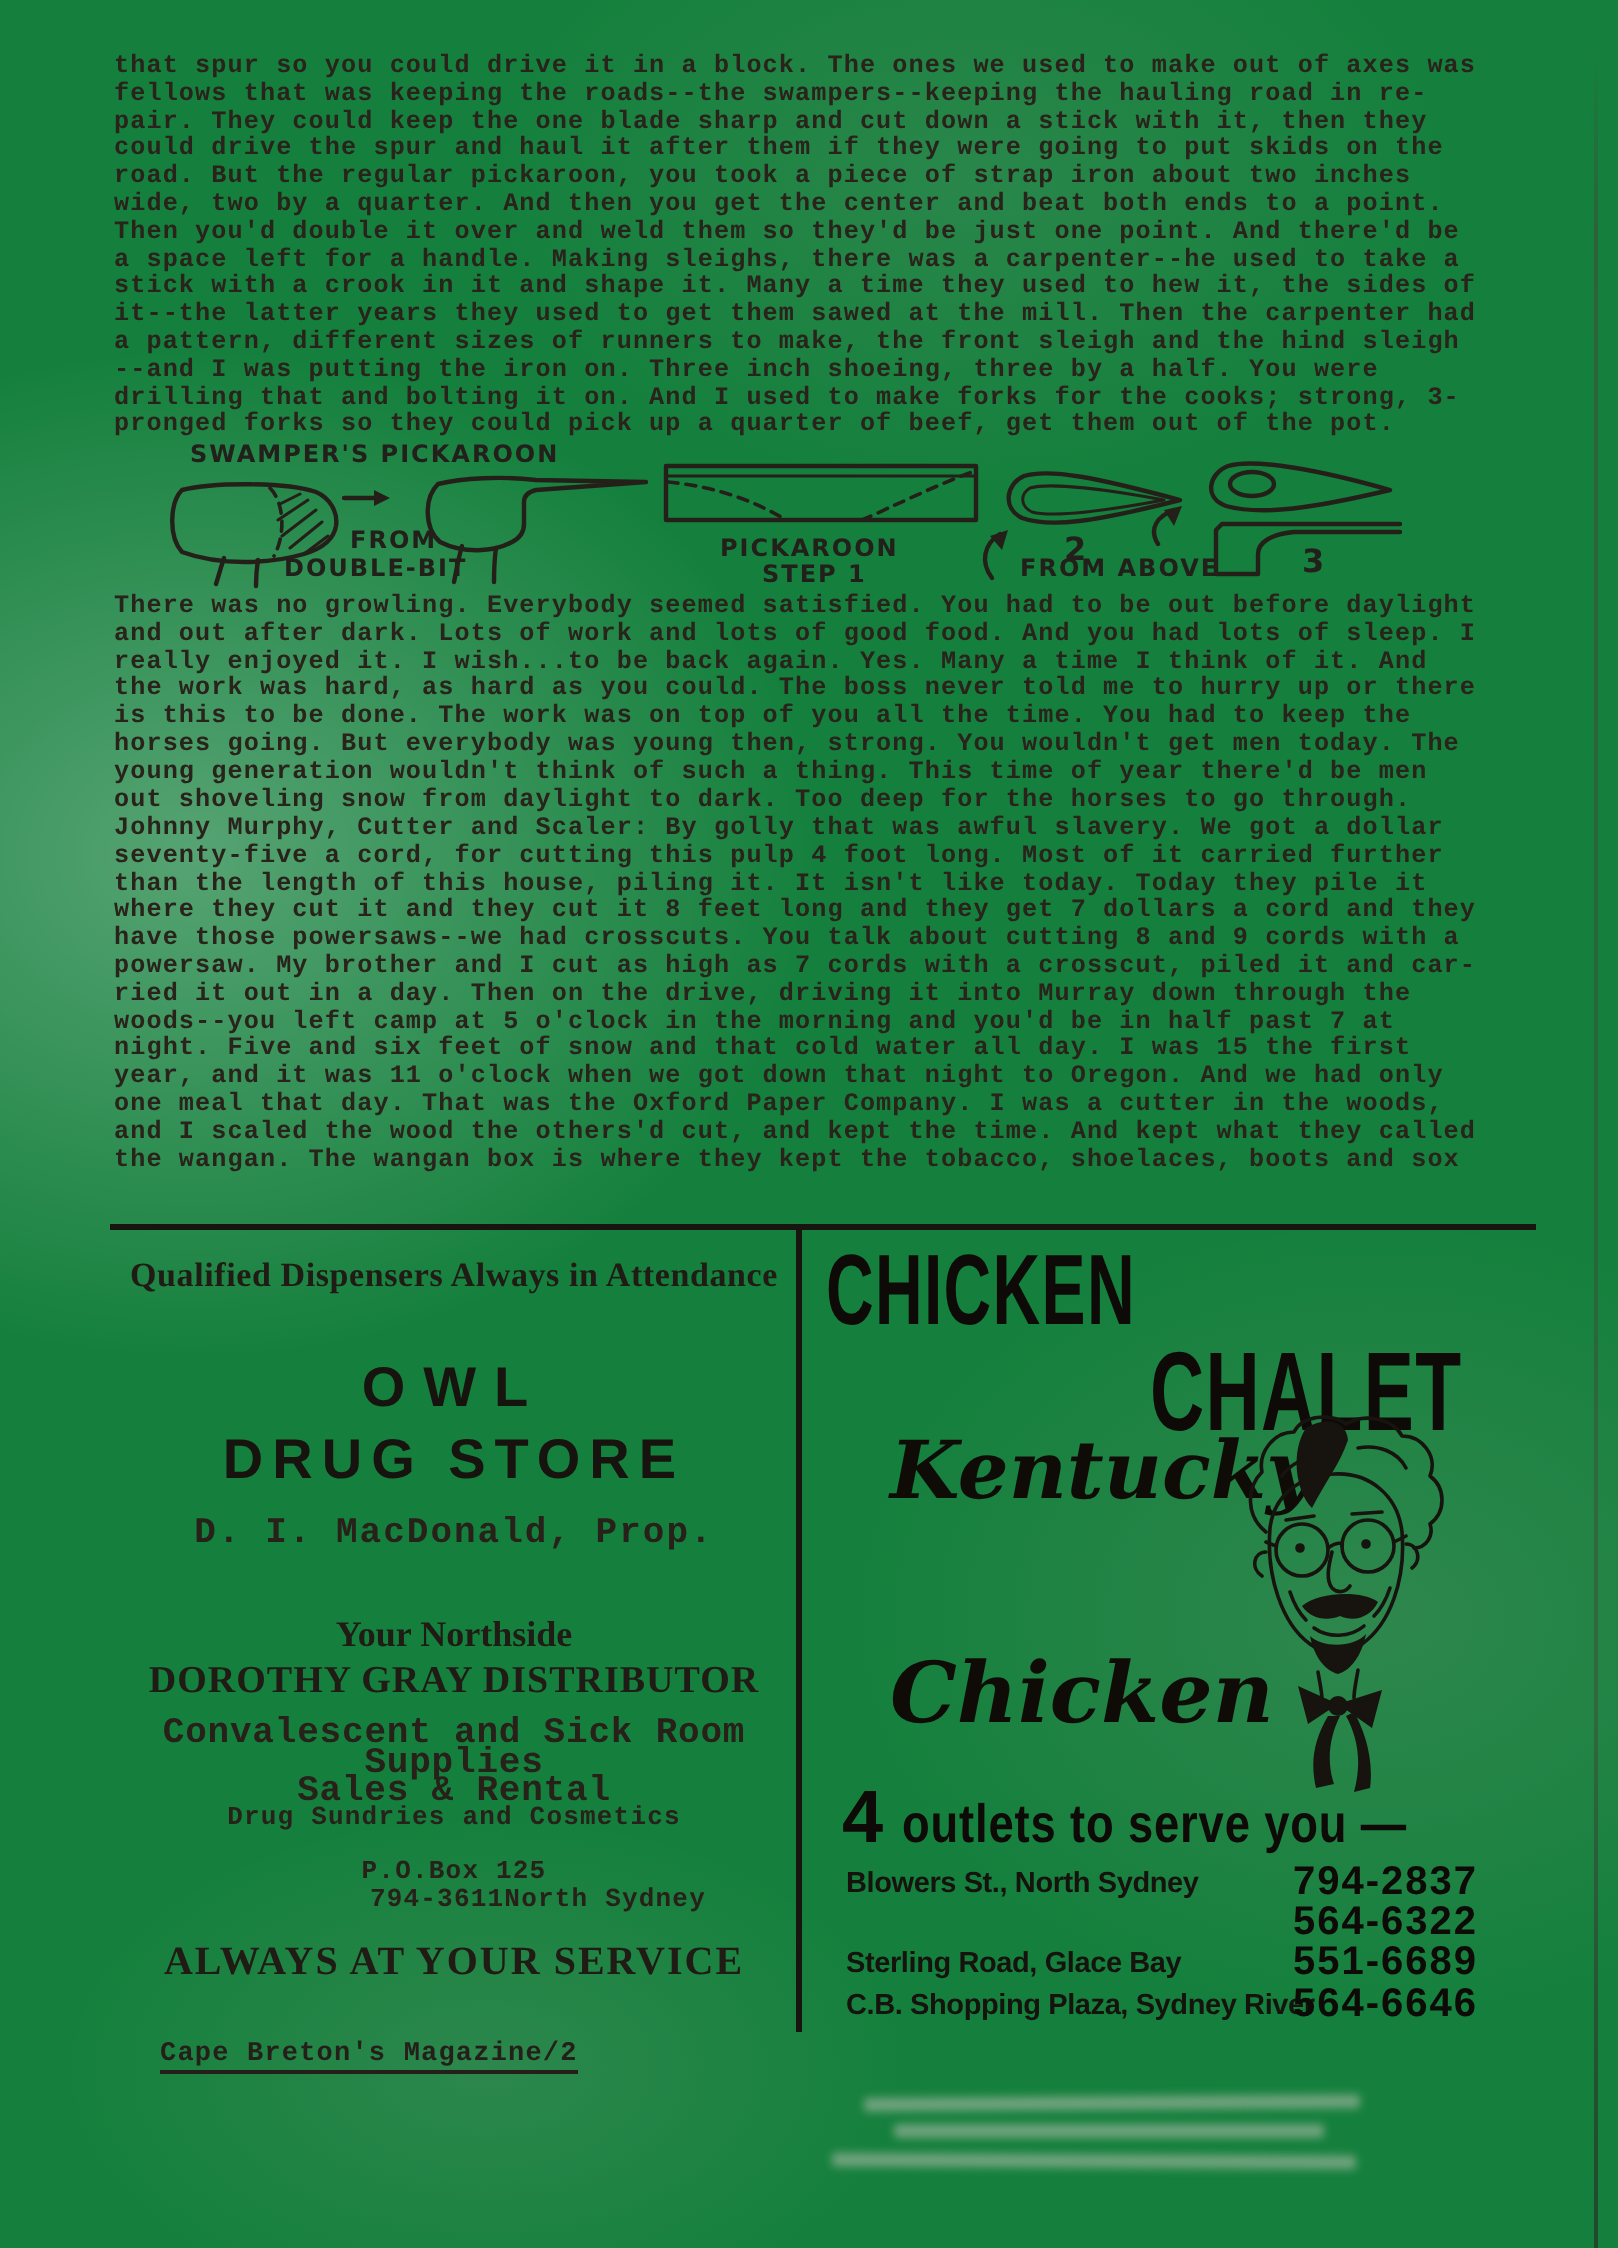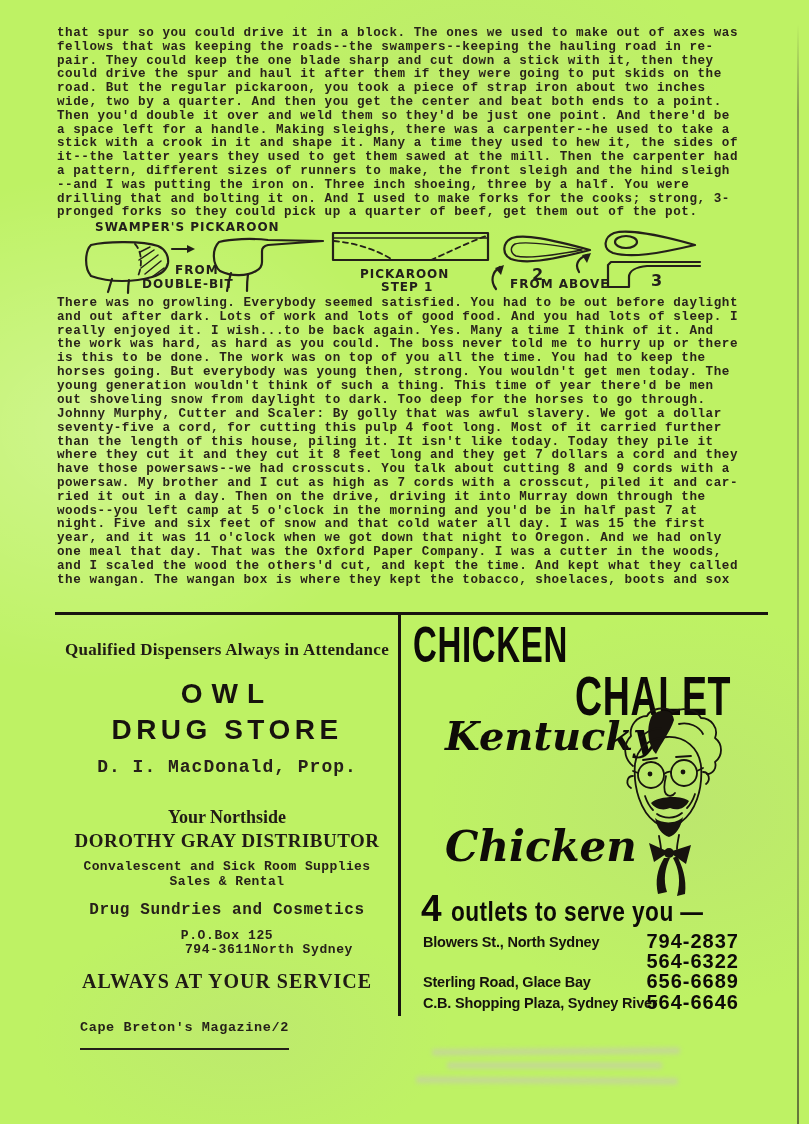--- a/index.html
+++ b/index.html
@@ -1,18 +1,18 @@
 <!DOCTYPE html>
 <html><head>
 <meta charset="utf-8">
 <style>
   html,body{margin:0;padding:0;background:#6f6b66;}
   .page{
     position:relative;width:809px;height:1124px;margin:0 auto;
-    background:#bef264;overflow:hidden;
+    background:#15803d;overflow:hidden;
     font-family:"Liberation Sans",sans-serif;color:#241f18;
   }
   .page::before{
     content:"";position:absolute;inset:0;pointer-events:none;
     background:
       radial-gradient(ellipse 420px 320px at 85% 72%, rgba(178,172,162,.16), transparent 62%),
       radial-gradient(ellipse 520px 420px at 12% 38%, rgba(255,255,255,.28), transparent 60%),
       radial-gradient(ellipse 340px 220px at 60% 8%, rgba(188,182,172,.12), transparent 70%),
       radial-gradient(ellipse 300px 180px at 30% 92%, rgba(186,180,170,.14), transparent 70%);
   }
@@ -40,28 +40,28 @@
   .diagram text.big{font-size:16px;}
 
   .rule-h{position:absolute;left:55px;top:612px;width:713px;height:3px;background:#181410;}
   .rule-v{position:absolute;left:398px;top:612px;width:3px;height:404px;background:#181410;}
 
   
   .ad-left{position:absolute;left:57px;top:616px;width:340px;height:402px;}
   .ad-left > div{position:absolute;left:0;right:0;text-align:center;}
   .serifline{font-family:"Liberation Serif",serif;color:#201b15;}
   .monoline{font-family:"Liberation Mono","DejaVu Sans Mono",monospace;font-weight:700;color:#27211a;}
-  #owl-tagline{top:24px;font-size:17px;font-weight:600;letter-spacing:.3px;}
+  #owl-tagline{top:12px;font-size:17px;font-weight:600;letter-spacing:.3px;}
   #owl-name{top:62px;font-size:28px;font-weight:bold;letter-spacing:9px;color:#17130e;font-family:"Liberation Sans",sans-serif;}
   #owl-name2{top:98px;font-size:28px;font-weight:bold;letter-spacing:4.5px;color:#17130e;font-family:"Liberation Sans",sans-serif;}
   #owl-prop{top:141px;font-size:18px;letter-spacing:1px;}
   #owl-northside{top:191px;font-size:18px;font-weight:600;}
   #owl-dorothy{top:214px;font-size:19px;font-weight:600;letter-spacing:.5px;}
-  #owl-conval{top:244px;font-size:13px;line-height:14.5px;letter-spacing:.4px;}
-  #owl-sundries{top:285px;font-size:16px;letter-spacing:.6px;}
+  #owl-conval{top:244px;font-size:18px;line-height:14.5px;letter-spacing:.4px;}
+  #owl-sundries{top:285px;font-size:13px;letter-spacing:.6px;}
   #owl-pobox{top:312px;font-size:13px;letter-spacing:.6px;}
   #owl-phone-row{top:326px;display:flex;justify-content:flex-end;padding:0 44px;font-size:13px;letter-spacing:.6px;}
   #owl-service{top:354px;font-size:20px;font-weight:bold;letter-spacing:1px;}
 
   
   .ad-right{position:absolute;left:405px;top:616px;width:372px;height:402px;}
   .cc-head{position:absolute;font-weight:bold;color:#0d0a07;transform-origin:left top;white-space:nowrap;
     font-family:"Liberation Sans",sans-serif;}
   #cc-line1{left:8px;top:0px;font-size:50px;letter-spacing:1px;transform:scaleX(.66);}
   #cc-line2{left:170px;top:47px;font-size:56px;letter-spacing:1px;transform:scaleX(.67);}
@@ -78,21 +78,21 @@
   #cc-outlets-heading .rest{font-size:27px;font-weight:bold;letter-spacing:.5px;transform:scaleX(.84);transform-origin:left bottom;}
   .outlets{position:absolute;left:18px;top:317px;right:38px;}
   .outlet-row{position:relative;height:20.2px;}
   .outlet-loc{font-size:14.5px;font-weight:bold;color:#16120d;letter-spacing:-.2px;white-space:nowrap;}
   .outlet-phone{position:absolute;right:0;top:-3px;font-size:20px;font-weight:bold;letter-spacing:1px;color:#0d0a07;}
 
   .footer{
     position:absolute;left:80px;top:1020px;
     font-family:"Liberation Mono","DejaVu Sans Mono",monospace;font-weight:700;
     font-size:13.5px;letter-spacing:.6px;color:#241f18;
-    border-bottom:2px solid #241f18;padding-bottom:13px;
+    border-bottom:2px solid #241f18;padding-bottom:0;
   }
   .ghost{position:absolute;background:#c8c4bb;opacity:.5;filter:blur(2px);border-radius:2px;}
   #ghost1{left:432px;top:1048px;width:248px;height:7px;transform:rotate(-.4deg);}
   #ghost2{left:447px;top:1062px;width:215px;height:7px;}
   #ghost3{left:416px;top:1077px;width:262px;height:7px;transform:rotate(.3deg);}
   .page-edge{
     position:absolute;left:797px;top:24px;bottom:0;width:2px;height:1100px;
     background:linear-gradient(180deg, rgba(70,62,54,0), rgba(70,62,54,.45) 8%, rgba(70,62,54,.4) 75%, rgba(40,35,30,.6));
   }
 </style>
@@ -264,21 +264,21 @@
     <div class="outlets">
       <div class="outlet-row">
         <span class="outlet-loc">Blowers St., North Sydney</span>
         <span class="outlet-phone">794-2837</span>
       </div>
       <div class="outlet-row">
         <span class="outlet-phone">564-6322</span>
       </div>
       <div class="outlet-row">
         <span class="outlet-loc">Sterling Road, Glace Bay</span>
-        <span class="outlet-phone">656-6689</span>
+        <span class="outlet-phone">551-6689</span>
       </div>
       <div class="outlet-row">
         <span class="outlet-loc">C.B. Shopping Plaza, Sydney River</span>
         <span class="outlet-phone">564-6646</span>
       </div>
     </div>
   </div>
 
   <div class="footer">Cape Breton's Magazine/2</div>
 

